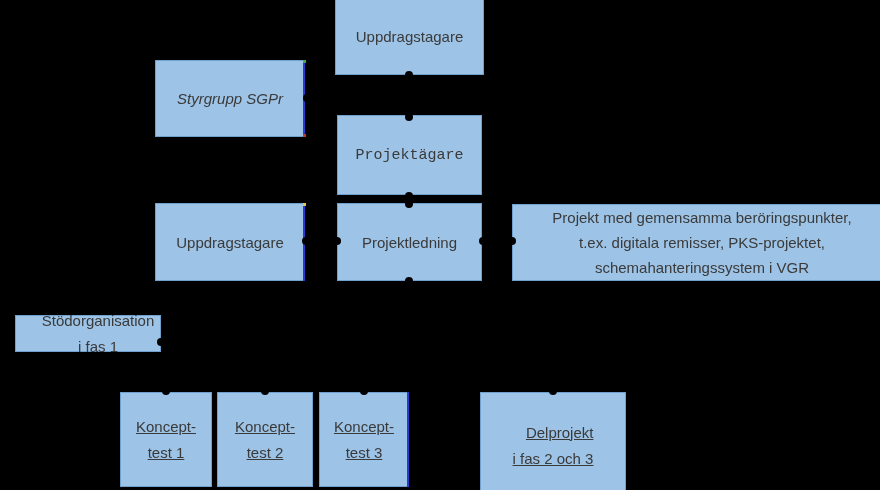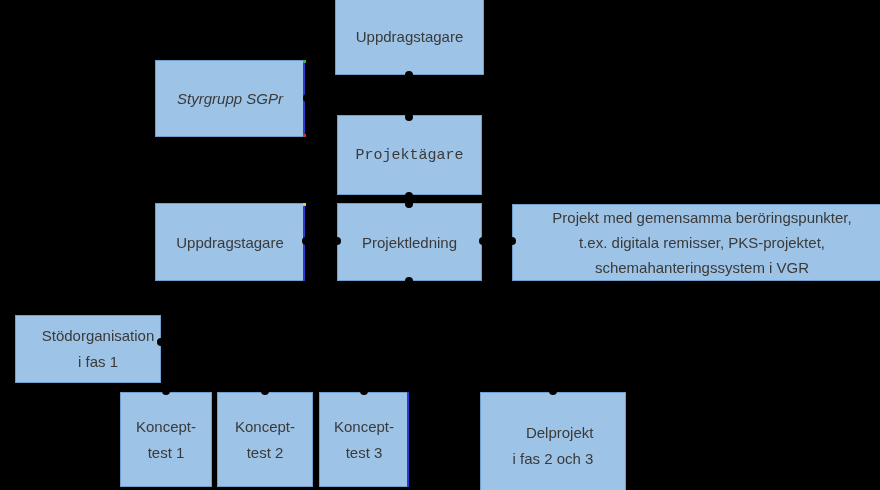--- a/index.html
+++ b/index.html
@@ -29,27 +29,27 @@
     white-space: pre-line;
     padding: 0 4px;
   }
   
   #n-uppdragstagare  { left: 323px; top: -2px;  width: 149px; height: 77px; }
   #n-styrgrupp       { left: 143px; top: 60px;  width: 150px; height: 77px; font-style: italic; }
   #n-projektagare    { left: 325px; top: 115px; width: 145px; height: 80px; font-family: Liberation Mono, monospace; }
   #n-referensgrupp   { left: 143px; top: 203px; width: 150px; height: 78px; }
   #n-projektledning  { left: 325px; top: 203px; width: 145px; height: 78px; }
   #n-gemensamma      { left: 500px; top: 204px; width: 380px; height: 77px; }
-  #n-stodorganisation{ left: 3px;   top: 315px; width: 146px; height: 68px; padding-left: 20px; }
+  #n-stodorganisation{ left: 3px;   top: 315px; width: 146px; height: 37px; padding-left: 20px; }
   #n-stodorganisation .node-label { line-height: 26px; }
   #n-koncepttest1    { left: 108px; top: 392px; width: 92px;  height: 95px; }
   #n-koncepttest2    { left: 205px; top: 392px; width: 96px;  height: 95px; }
   #n-koncepttest3    { left: 307px; top: 392px; width: 90px;  height: 95px; }
   #n-delprojekt      { left: 468px; top: 392px; width: 146px; height: 107px; text-align: right; }
-  .koncept .node-label, #n-delprojekt .node-label { line-height: 26px; }
+  .koncept .node-label, #n-delprojekt .node-label { line-height: 26px; text-decoration: underline; }
 
   .dot {
     position: absolute;
     width: 8px; height: 8px;
     margin: -4px 0 0 -4px;
     border-radius: 50%;
     background: var(--connector-dot, #000);
   }
   .edge-highlight {
     position: absolute;

